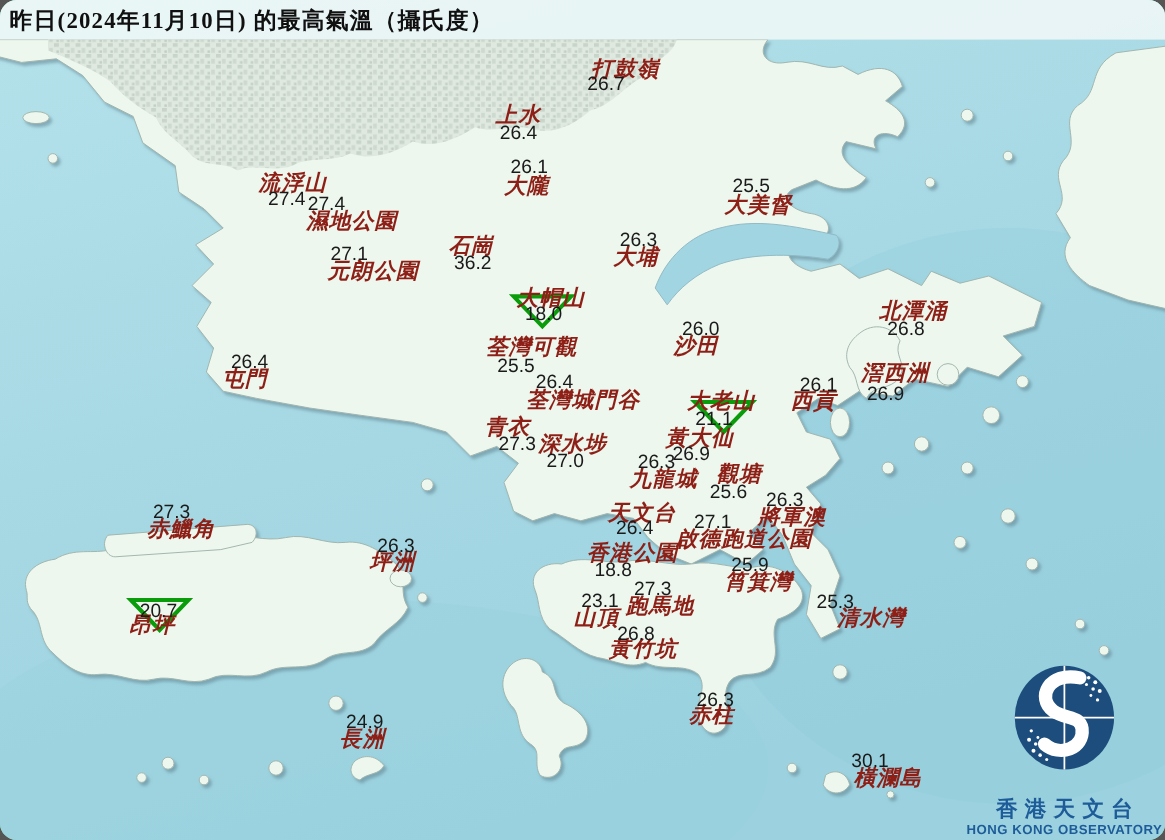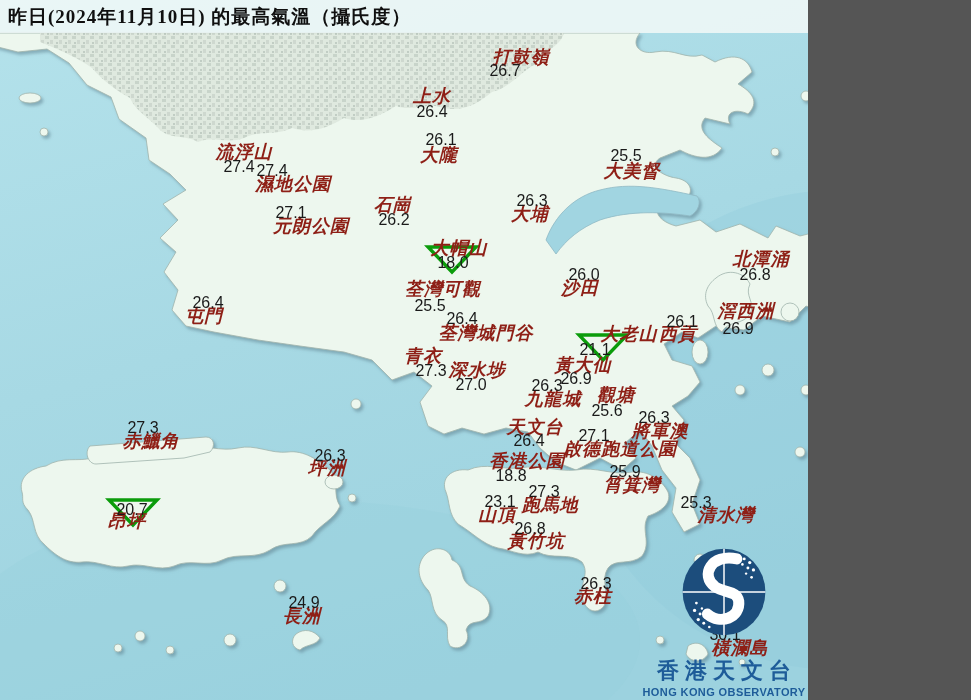--- a/index.html
+++ b/index.html
@@ -1,19 +1,19 @@
 <!DOCTYPE html>
 <html><head>
 <meta charset="utf-8">
 <style>
   html,body { margin:0; padding:0; }
   body { background:#555; font-family:"Liberation Sans","DejaVu Sans",sans-serif; }
   .stage {
-    position:relative; width:808px; height:700px; overflow:hidden;
-    background:#86efac; user-select:none;
+    position:relative; width:971px; height:700px; overflow:hidden;
+    background:#86efac; user-select:none;border-radius:14px;
   }
   .map-svg { position:absolute; left:0; top:0; width:971px; height:700px; display:block; }
 
   .title-bar {
     position:absolute; left:0; top:0; width:100%; height:33px;
     background:rgba(249,251,249,0.78);
     display:flex; align-items:center;
   }
   .page-title {
     margin:0 0 0 8px;
@@ -36,21 +36,21 @@
     white-space:nowrap; z-index:3; line-height:1;
   }
   .st-marker { position:absolute; transform:translate(-50%,-50%); z-index:2; }
 
   .logo {
     position:absolute; right:6px; bottom:2px; width:156px;
     display:flex; flex-direction:column; align-items:center; z-index:4;
   }
   .logo-zh {
     font-family:"Liberation Serif","DejaVu Serif",serif;
-    font-size:22px; font-weight:700; letter-spacing:6px;
+    font-size:18px; font-weight:700; letter-spacing:6px;
     color:var(--logo-text,#1e5c99); margin-top:16px; white-space:nowrap; text-indent:6px;
   }
   .logo-en {
     font-family:"Liberation Sans","DejaVu Sans",sans-serif;
     font-size:11px; font-weight:700; letter-spacing:0.4px;
     color:var(--logo-text,#1e5c99); white-space:nowrap;
   }
 </style>
 </head>
 <body>
@@ -206,21 +206,21 @@
       <div class="st-val" style="left: 441px; top: 140px;">26.1</div>
       <div class="st-name" style="left: 632px; top: 171px;">大美督</div>
       <div class="st-val" style="left: 626px; top: 156px;">25.5</div>
       <div class="st-name" style="left: 244px; top: 152px;">流浮山</div>
       <div class="st-val" style="left: 239px; top: 167px;">27.4</div>
       <div class="st-name" style="left: 293px; top: 184px;">濕地公園</div>
       <div class="st-val" style="left: 272px; top: 171px;">27.4</div>
       <div class="st-name" style="left: 311px; top: 226px;">元朗公園</div>
       <div class="st-val" style="left: 291px; top: 213px;">27.1</div>
       <div class="st-name" style="left: 393px; top: 205px;">石崗</div>
-      <div class="st-val" style="left: 394px; top: 220px;">26.2</div>
+      <div class="st-val" style="left: 394px; top: 220px;">36.2</div>
       <div class="st-name" style="left: 530px; top: 214px;">大埔</div>
       <div class="st-val" style="left: 532px; top: 201px;">26.3</div>
       <svg width="56" height="32" class="st-marker" style="left: 452px; top: 259px;">
         <polygon points="4,4 52,4 28,29" fill="none" stroke="#0b9c0b" stroke-width="3.4"></polygon>
       </svg>
       <div class="st-name" style="left: 459px; top: 248px;">大帽山</div>
       <div class="st-val" style="left: 453px; top: 263px;">18.0</div>
       <div class="st-name" style="left: 443px; top: 289px;">荃灣可觀</div>
       <div class="st-val" style="left: 430px; top: 306px;">25.5</div>
       <div class="st-name" style="left: 580px; top: 288px;">沙田</div>
@@ -231,21 +231,21 @@
       <div class="st-val" style="left: 738px; top: 329px;">26.9</div>
       <div class="st-name" style="left: 678px; top: 334px;">西貢</div>
       <div class="st-val" style="left: 682px; top: 322px;">26.1</div>
       <div class="st-name" style="left: 204px; top: 316px;">屯門</div>
       <div class="st-val" style="left: 208px; top: 303px;">26.4</div>
       <div class="st-name" style="left: 486px; top: 333px;">荃灣城門谷</div>
       <div class="st-val" style="left: 462px; top: 319px;">26.4</div>
       <svg width="56" height="32" class="st-marker" style="left: 603px; top: 347px;">
         <polygon points="4,4 52,4 28,29" fill="none" stroke="#0b9c0b" stroke-width="3.4"></polygon>
       </svg>
-      <div class="st-name" style="left: 601px; top: 334px; margin-left: 28px;">大老山</div>
+      <div class="st-name" style="left: 601px; top: 334px;">大老山</div>
       <div class="st-val" style="left: 595px; top: 350px;">21.1</div>
       <div class="st-name" style="left: 423px; top: 356px;">青衣</div>
       <div class="st-val" style="left: 431px; top: 371px;">27.3</div>
       <div class="st-name" style="left: 477px; top: 370px;">深水埗</div>
       <div class="st-val" style="left: 471px; top: 385px;">27.0</div>
       <div class="st-name" style="left: 583px; top: 365px;">黃大仙</div>
       <div class="st-val" style="left: 576px; top: 379px;">26.9</div>
       <div class="st-name" style="left: 553px; top: 399px;">九龍城</div>
       <div class="st-val" style="left: 547px; top: 386px;">26.3</div>
       <div class="st-name" style="left: 616px; top: 395px;">觀塘</div>

